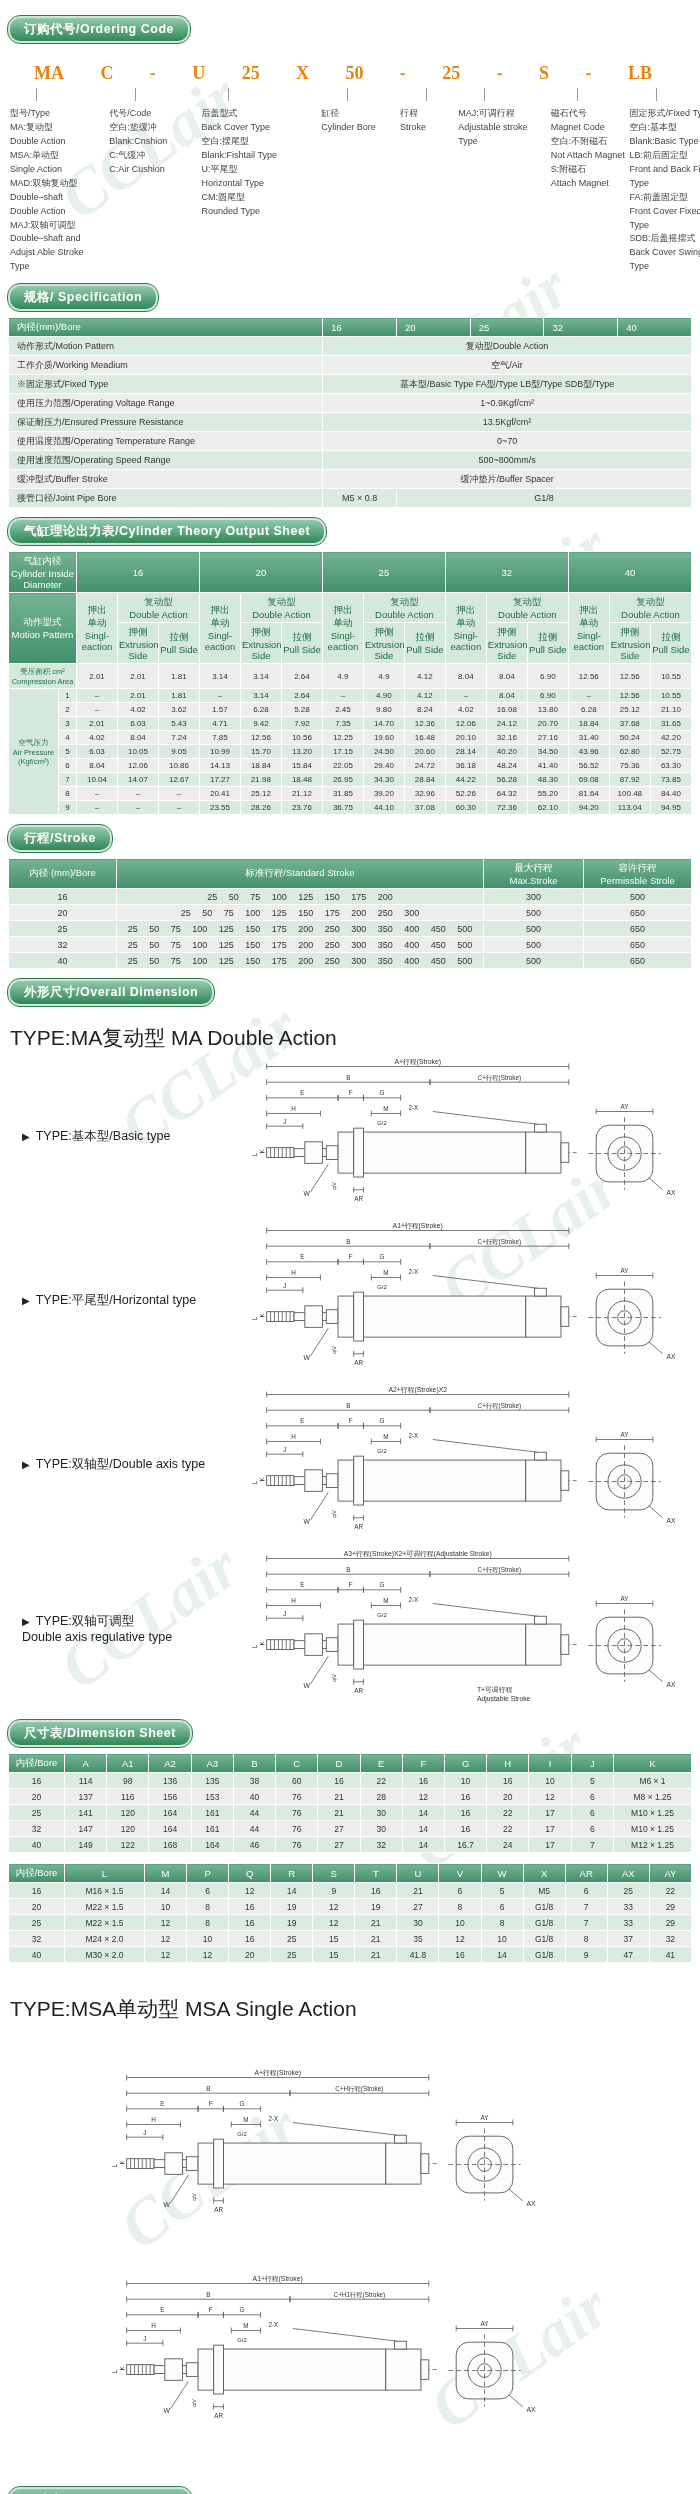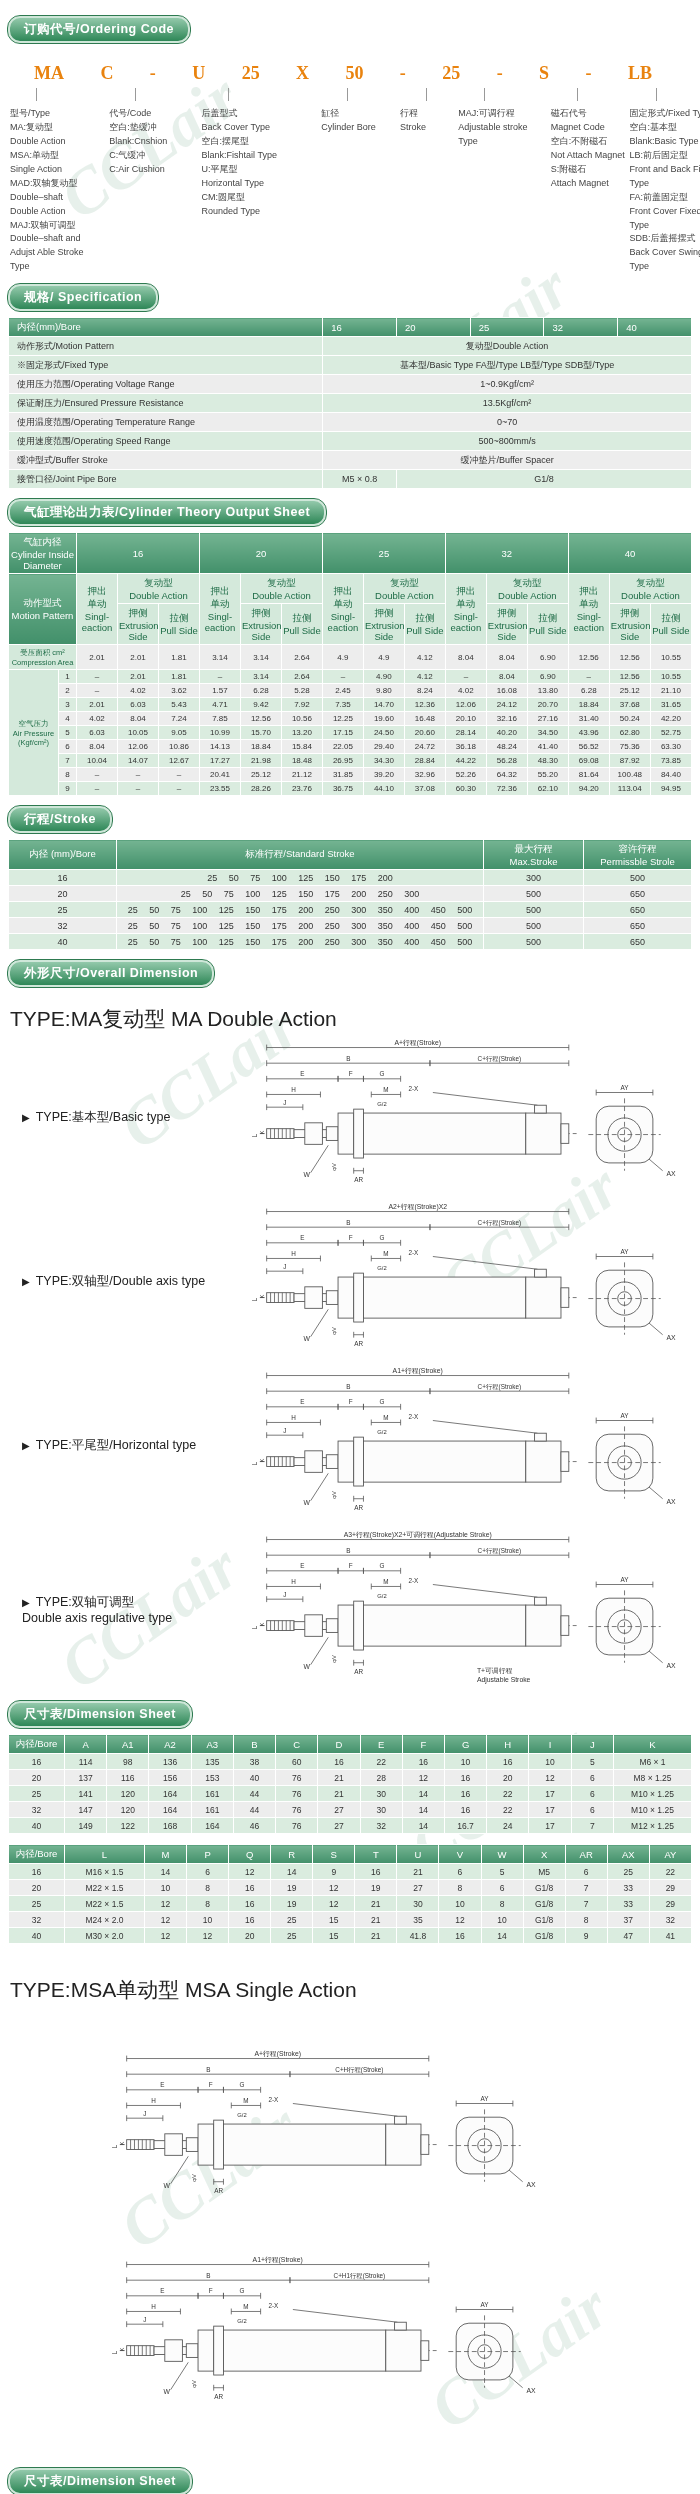--- a/index.html
+++ b/index.html
@@ -165,20 +165,24 @@
             <th>16</th>
             <th>20</th>
             <th>25</th>
             <th>32</th>
             <th>40</th>
           </tr>
           <tr class="sg">
             <th>动作形式/Motion Pattern</th>
             <td colspan="5">复动型Double Action</td>
           </tr>
+          <tr class="sw">
+            <th>工作介质/Working Meadium</th>
+            <td colspan="5">空气/Air</td>
+          </tr>
           <tr class="sg">
             <th>※固定形式/Fixed Type</th>
             <td colspan="5">基本型/Basic Type   FA型/Type   LB型/Type   SDB型/Type</td>
           </tr>
           <tr class="sw">
             <th>使用压力范围/Operating Voltage Range</th>
             <td colspan="5">1~0.9Kgf/cm²</td>
           </tr>
           <tr class="sg">
             <th>保证耐压力/Ensured Pressure Resistance</th>
@@ -617,26 +621,26 @@
             <line x1="344" y1="101" x2="418" y2="101" stroke="#555" stroke-width="0.8" stroke-dasharray="5 3"></line>
             <line x1="352" y1="58" x2="410" y2="58" stroke="#555" stroke-width="0.8"></line>
             <line x1="352" y1="55" x2="352" y2="61" stroke="#555" stroke-width="0.8"></line>
             <line x1="410" y1="55" x2="410" y2="61" stroke="#555" stroke-width="0.8"></line>
             <text x="381" y="55.5" font-size="6.5" text-anchor="middle" fill="#333">AY</text>
             <line x1="406" y1="126" x2="420" y2="138" stroke="#555" stroke-width="0.8"></line>
             <text x="424" y="143" font-size="7" text-anchor="start" fill="#333">AX</text>
           </svg></div>
     </div>
     <div class="variant-row">
-      <div class="variant-label"><span class="bullet">▶</span><span>TYPE:双轴型/Double axis  type</span></div>
+      <div class="variant-label"><span class="bullet">▶</span><span>TYPE:平尾型/Horizontal type</span></div>
       <div class="diag"><svg width="440" height="160" viewBox="0 0 450 162">
             <line x1="15" y1="12" x2="324" y2="12" stroke="#555" stroke-width="0.8"></line>
             <line x1="15" y1="9" x2="15" y2="15" stroke="#555" stroke-width="0.8"></line>
             <line x1="324" y1="9" x2="324" y2="15" stroke="#555" stroke-width="0.8"></line>
-            <text x="169.5" y="9.5" font-size="7" text-anchor="middle" fill="#333">A2+行程(Stroke)X2</text>
+            <text x="169.5" y="9.5" font-size="7" text-anchor="middle" fill="#333">A1+行程(Stroke)</text>
             <line x1="15" y1="28" x2="182" y2="28" stroke="#555" stroke-width="0.8"></line>
             <line x1="15" y1="25" x2="15" y2="31" stroke="#555" stroke-width="0.8"></line>
             <line x1="182" y1="25" x2="182" y2="31" stroke="#555" stroke-width="0.8"></line>
             <text x="98.5" y="25.5" font-size="6.5" text-anchor="middle" fill="#333">B</text>
             <line x1="182" y1="28" x2="324" y2="28" stroke="#555" stroke-width="0.8"></line>
             <line x1="182" y1="25" x2="182" y2="31" stroke="#555" stroke-width="0.8"></line>
             <line x1="324" y1="25" x2="324" y2="31" stroke="#555" stroke-width="0.8"></line>
             <text x="253" y="25.5" font-size="6.5" text-anchor="middle" fill="#333">C+行程(Stroke)</text>
             <line x1="15" y1="44" x2="88" y2="44" stroke="#555" stroke-width="0.8"></line>
             <line x1="15" y1="41" x2="15" y2="47" stroke="#555" stroke-width="0.8"></line>
@@ -698,26 +702,26 @@
             <line x1="344" y1="101" x2="418" y2="101" stroke="#555" stroke-width="0.8" stroke-dasharray="5 3"></line>
             <line x1="352" y1="58" x2="410" y2="58" stroke="#555" stroke-width="0.8"></line>
             <line x1="352" y1="55" x2="352" y2="61" stroke="#555" stroke-width="0.8"></line>
             <line x1="410" y1="55" x2="410" y2="61" stroke="#555" stroke-width="0.8"></line>
             <text x="381" y="55.5" font-size="6.5" text-anchor="middle" fill="#333">AY</text>
             <line x1="406" y1="126" x2="420" y2="138" stroke="#555" stroke-width="0.8"></line>
             <text x="424" y="143" font-size="7" text-anchor="start" fill="#333">AX</text>
           </svg></div>
     </div>
     <div class="variant-row">
-      <div class="variant-label"><span class="bullet">▶</span><span>TYPE:平尾型/Horizontal type</span></div>
+      <div class="variant-label"><span class="bullet">▶</span><span>TYPE:双轴型/Double axis  type</span></div>
       <div class="diag"><svg width="440" height="160" viewBox="0 0 450 162">
             <line x1="15" y1="12" x2="324" y2="12" stroke="#555" stroke-width="0.8"></line>
             <line x1="15" y1="9" x2="15" y2="15" stroke="#555" stroke-width="0.8"></line>
             <line x1="324" y1="9" x2="324" y2="15" stroke="#555" stroke-width="0.8"></line>
-            <text x="169.5" y="9.5" font-size="7" text-anchor="middle" fill="#333">A1+行程(Stroke)</text>
+            <text x="169.5" y="9.5" font-size="7" text-anchor="middle" fill="#333">A2+行程(Stroke)X2</text>
             <line x1="15" y1="28" x2="182" y2="28" stroke="#555" stroke-width="0.8"></line>
             <line x1="15" y1="25" x2="15" y2="31" stroke="#555" stroke-width="0.8"></line>
             <line x1="182" y1="25" x2="182" y2="31" stroke="#555" stroke-width="0.8"></line>
             <text x="98.5" y="25.5" font-size="6.5" text-anchor="middle" fill="#333">B</text>
             <line x1="182" y1="28" x2="324" y2="28" stroke="#555" stroke-width="0.8"></line>
             <line x1="182" y1="25" x2="182" y2="31" stroke="#555" stroke-width="0.8"></line>
             <line x1="324" y1="25" x2="324" y2="31" stroke="#555" stroke-width="0.8"></line>
             <text x="253" y="25.5" font-size="6.5" text-anchor="middle" fill="#333">C+行程(Stroke)</text>
             <line x1="15" y1="44" x2="88" y2="44" stroke="#555" stroke-width="0.8"></line>
             <line x1="15" y1="41" x2="15" y2="47" stroke="#555" stroke-width="0.8"></line>

